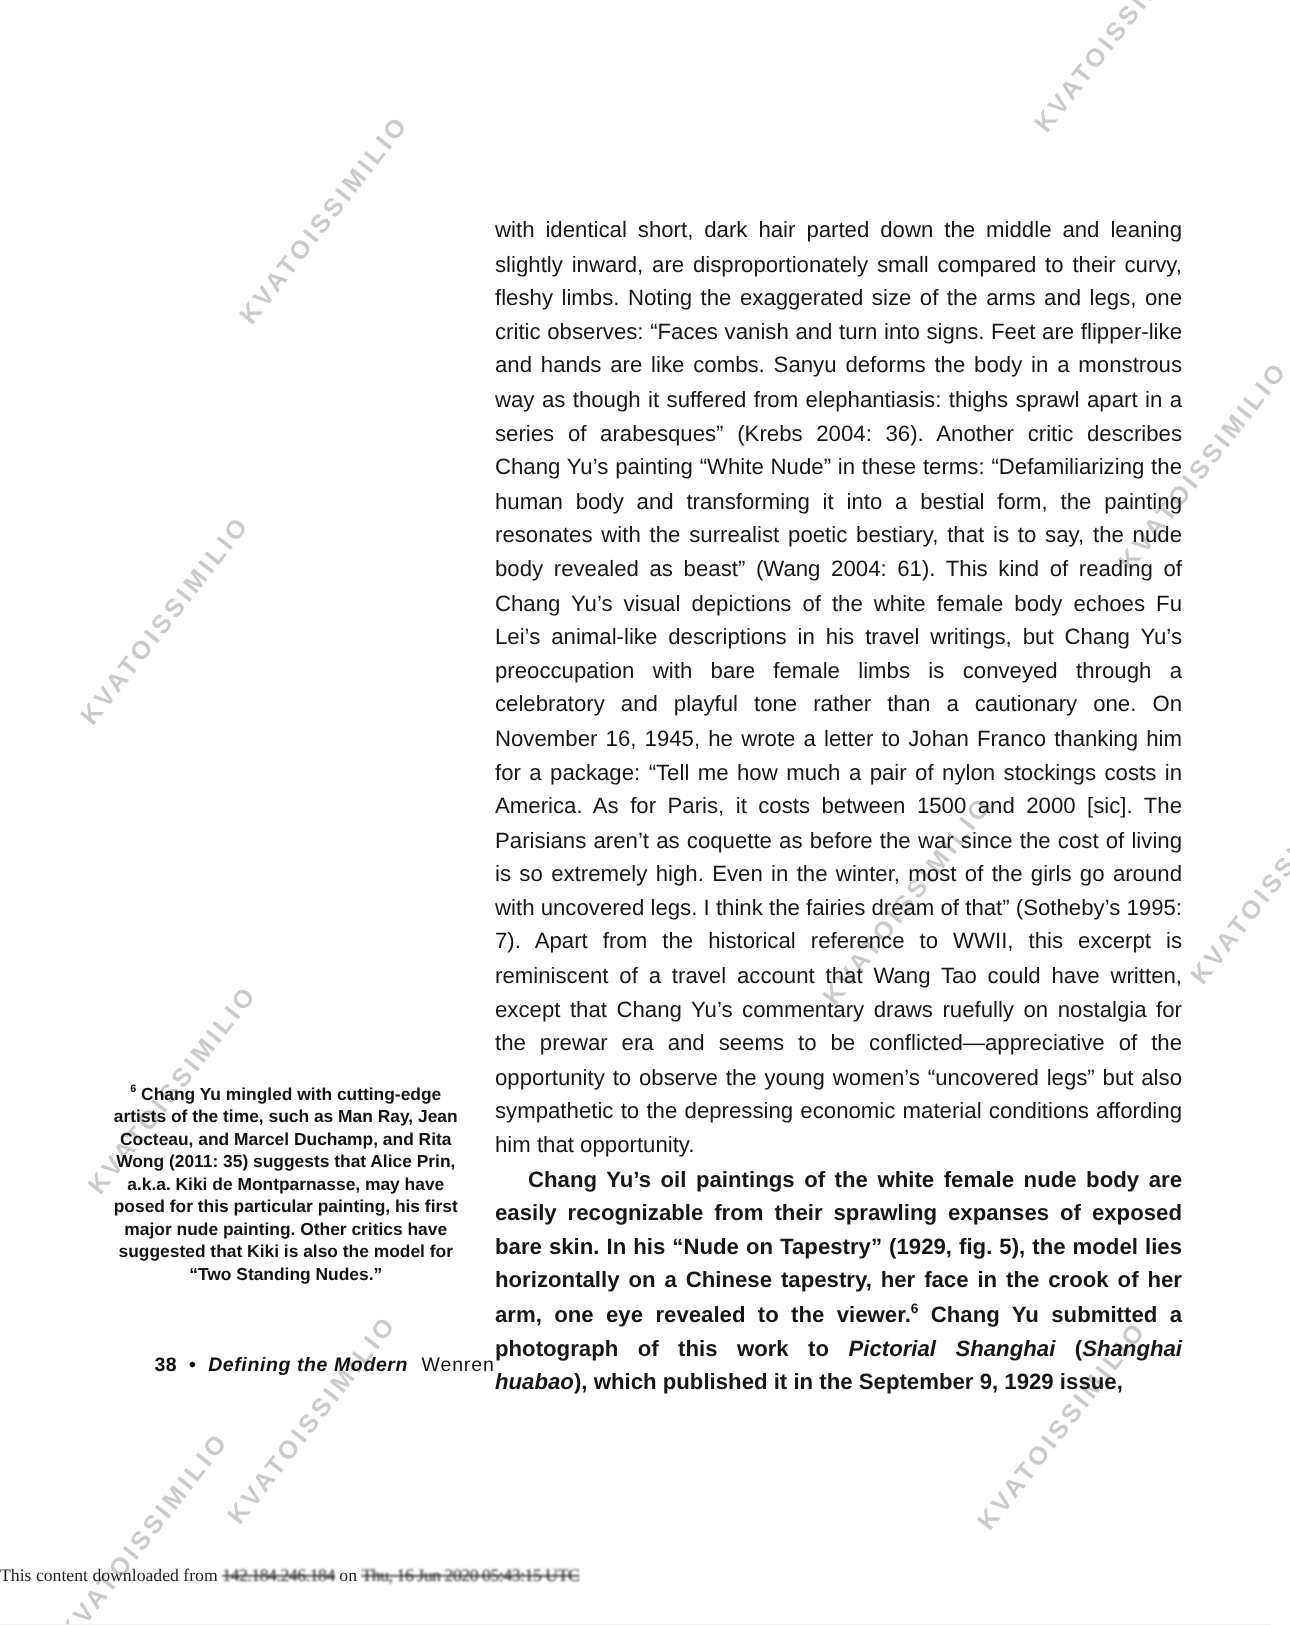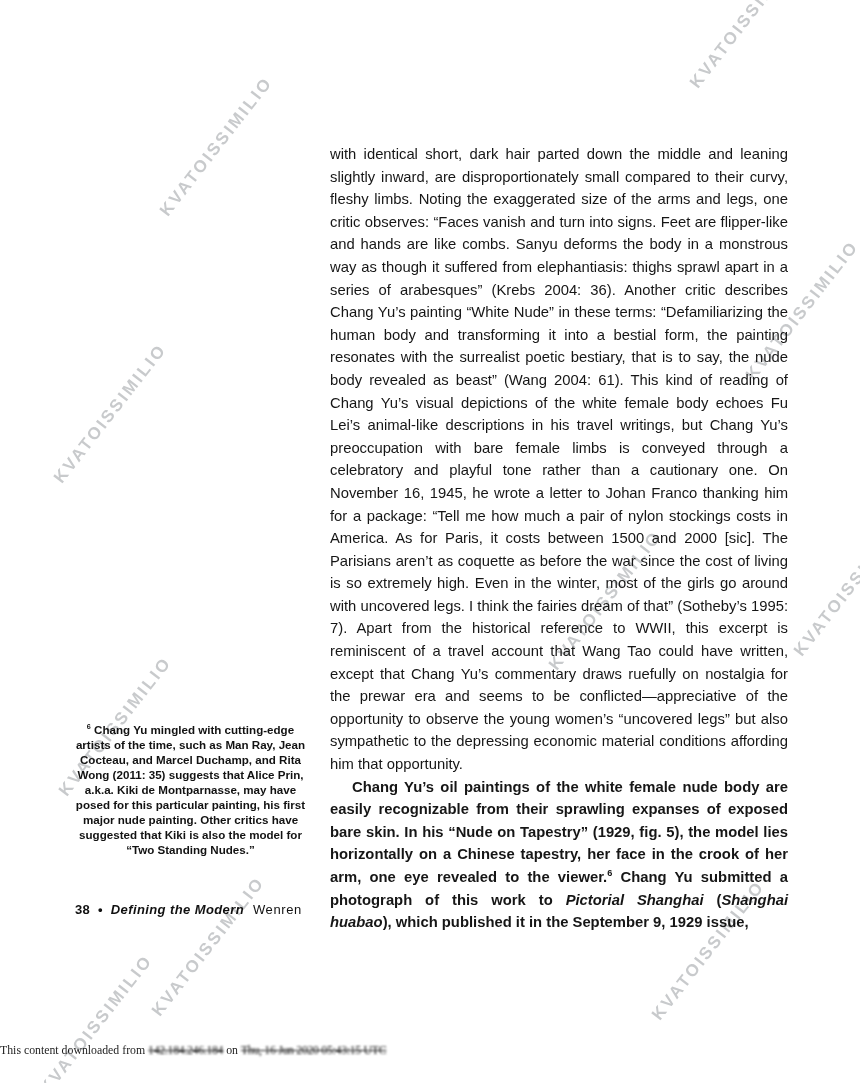--- a/index.html
+++ b/index.html
@@ -50,21 +50,21 @@
     color:#121212;
   }
   
   .page-footer {
     position:absolute;
     left:75px; top:902px;
     font-size:13px;
     color:#111;
     letter-spacing:0.3px;
   }
-  .pf-num { font-weight:700; }
+  .pf-num { font-weight:700;margin-left:28px; }
   .pf-sep { font-weight:700; margin:0 4px; }
   .pf-title { font-weight:700; font-style:italic; letter-spacing:0.4px; }
   .pf-chapter { margin-left:5px; font-weight:400; letter-spacing:0.6px;text-align:center; }
   
   .jstor {
     position:absolute;
     left:0; right:0; top:1043px;
     text-align:left;
     font-family:"Liberation Serif", serif;
     font-size:11.8px;

